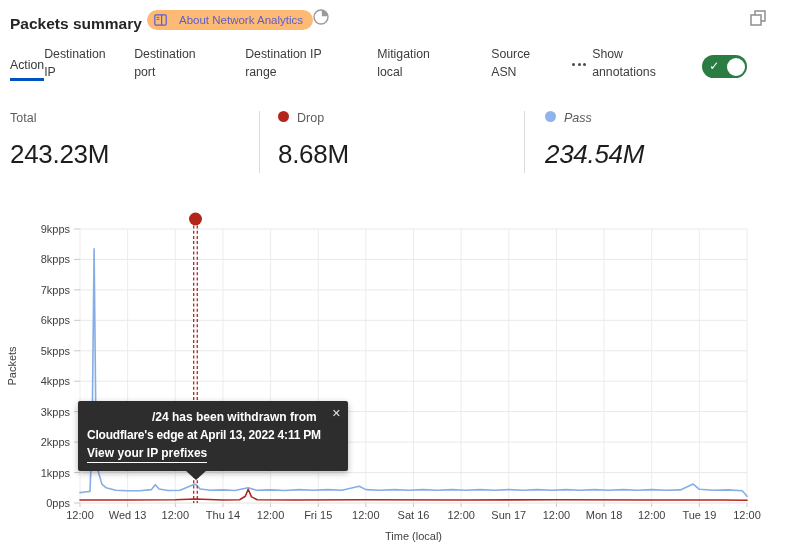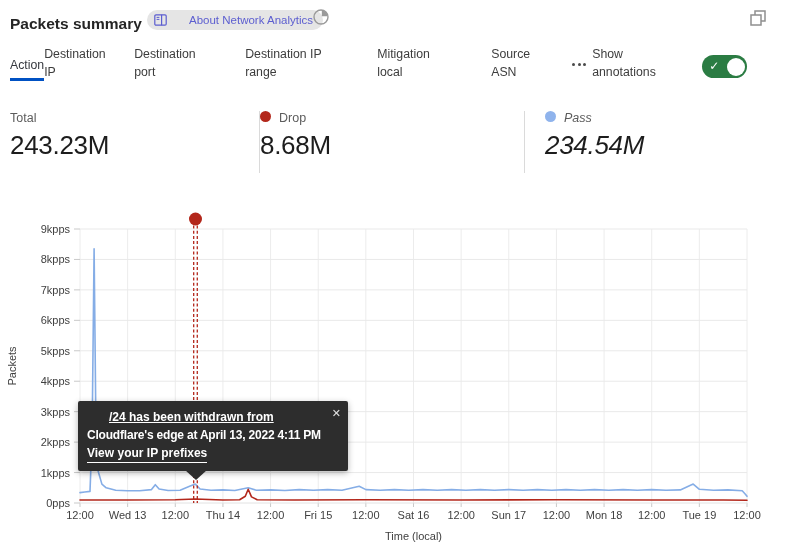--- a/index.html
+++ b/index.html
@@ -4,21 +4,21 @@
 <style>
   * { margin:0; padding:0; box-sizing:border-box; }
   html,body { width:785px; height:555px; }
   body {
     position:relative; background:#fff; overflow:hidden;
     font-family:"Liberation Sans","DejaVu Sans",sans-serif; color:#333;
   }
   
   .title { position:absolute; left:10px; top:15px; font-size:15.5px; font-weight:bold; color:#252525;}
   .badge { position:absolute; left:147px; top:10px; height:20px; display:flex; align-items:center;
-           gap:22px; padding:0 10px 0 7px; border-radius:10px; background:#e5e5e5; color:#5c5ed0;
+           gap:12px; padding:0 10px 0 7px; border-radius:10px; background:#fdba74; color:#5c5ed0;
            font-size:11.5px; cursor:pointer;}
   .pie-btn { position:absolute; left:312px; top:8px; width:18px; height:18px;}
   .popout { position:absolute; left:748px; top:8px; width:20px; height:20px;}
   
   .tabs { position:absolute; left:10px; top:46px; display:flex; align-items:flex-start;
           font-size:12.3px; color:#3d3d3d; line-height:1.45;}
   .tab { cursor:pointer; }
   .tab-action { margin-top:11px; padding-bottom:3px; border-bottom:3px solid #0051c3; color:#36393f;}
   .tab-dip  { width:66px;  margin-right:24px;}
   .tab-dipr { width:92px; margin-right:40px;}
@@ -30,32 +30,32 @@
   .show-ann { width:80px; margin-right:30px;}
   .toggle { margin-top:9px; width:45px; height:23px; border-radius:12px; background:#2b7c43;
             position:relative; cursor:pointer;}
   .toggle .check { position:absolute; left:7px; top:3px; color:#fff; font-size:12px;}
   .toggle .knob { position:absolute; right:2.5px; top:2.5px; width:18px; height:18px;
                   border-radius:50%; background:#fff;}
   
   .stat { position:absolute; top:111px;}
   .stat .lbl { display:flex; align-items:flex-start; gap:8px; font-size:12.5px; color:#5c5c5c;}
   .stat .dot { width:11px; height:11px; border-radius:50%;}
-  .stat .val { margin-top:5px; font-size:26px; color:#1d1d1d; letter-spacing:-0.3px;}
-  .s1{left:10px;} .s2{left:260px;} .s3{left:545px;font-style:italic;}
+  .stat .val { margin-top:14px; font-size:26px; color:#1d1d1d; letter-spacing:-0.3px;}
+  .s1{left:10px;} .s2{left:278px;} .s3{left:545px;font-style:italic;}
   .vdiv { position:absolute; top:111px; width:1px; height:62px; background:#dadada;}
   .d1{left:259px;} .d2{left:524px;}
   
   .chart { position:absolute; left:0; top:195px; width:785px; height:360px;}
   .chart svg { display:block;}
   
   .tooltip { position:absolute; left:78px; top:401px; width:270px; background:#2d2d2d; color:#fff;
              border-radius:2px; padding:7px 9px 8px 9px; font-size:12px; font-weight:600;
              line-height:1.5; box-shadow:0 2px 6px rgba(0,0,0,.3); z-index:5;}
-  .tooltip .l1 { margin-left:22px; white-space:nowrap;text-decoration:underline;}
+  .tooltip .l1 { margin-left:65px; white-space:nowrap;}
   .tooltip .l2 { white-space:nowrap; letter-spacing:-0.2px;}
   .tooltip .link { display:inline-block; border-bottom:1.5px solid #fff; cursor:pointer;}
   .tooltip .close { position:absolute; top:4px; right:7px; font-size:11px; color:#e3e3e3;
                     font-weight:400; cursor:pointer;}
   .tooltip .caret { position:absolute; left:107px; bottom:-9px; width:0; height:0;
                     border-left:11px solid transparent; border-right:11px solid transparent;
                     border-top:10px solid #2d2d2d;}
 </style>
 </head>
 <body>

